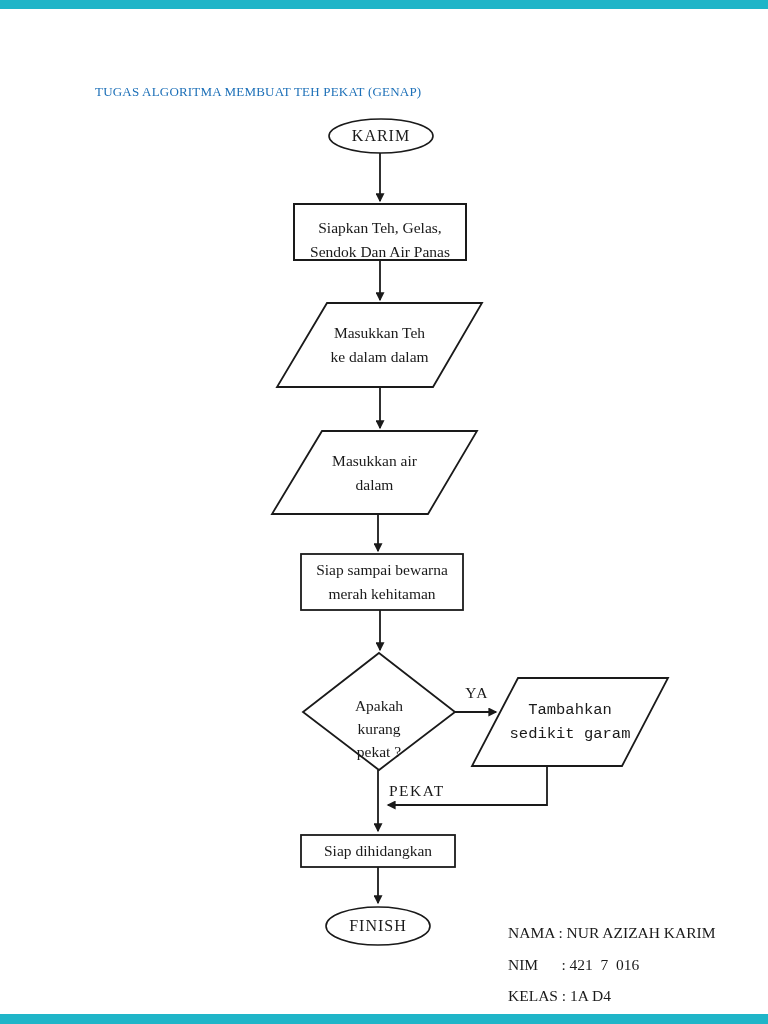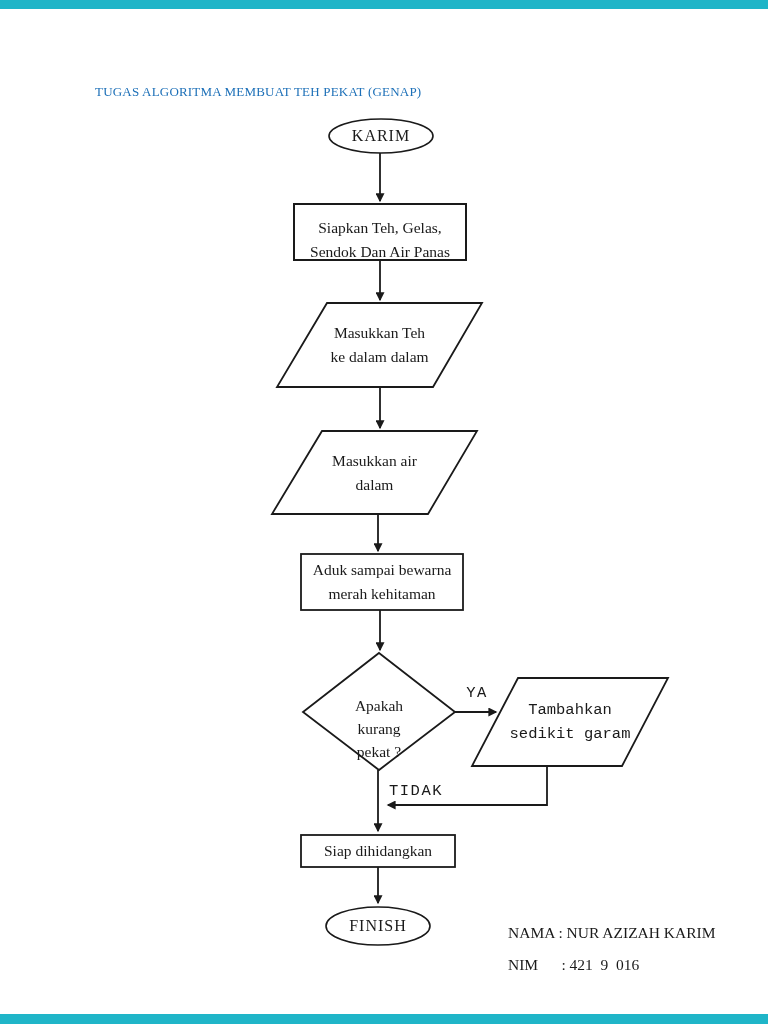--- a/index.html
+++ b/index.html
@@ -48,21 +48,20 @@
     color: #1a1a1a;
   }
   .terminator-label { font-size: 16px; letter-spacing: 1px; }
   .edge-label {
     position: absolute;
     font-size: 15.5px;
     letter-spacing: 1.5px;
     color: #1a1a1a;
     line-height: 20px;
     text-align: center;
-    font-family: Liberation Mono, monospace;
   }
   .decision-text { line-height: 23px; }
   .footer-info {
     position: absolute;
     left: 508px;
     top: 917px;
     font-size: 15.5px;
     line-height: 31.5px;
     color: #1a1a1a;
   }
@@ -114,36 +113,37 @@
 
   <div class="node-label" style="left:294px; top:204px; width:172px; height:72px;">Siapkan Teh, Gelas,
 Sendok Dan Air Panas</div>
 
   <div class="node-label" style="left:277px; top:303px; width:205px; height:84px;">Masukkan Teh
 ke dalam dalam</div>
 
   <div class="node-label" style="left:272px; top:431px; width:205px; height:83px;">Masukkan air
 dalam</div>
 
-  <div class="node-label" style="left:301px; top:554px; width:162px; height:56px;">Aduk sampai bewarna
+  <div class="node-label" style="left:301px; top:554px; width:162px; height:56px;">Siap sampai bewarna
 merah kehitaman</div>
 
   <div class="node-label decision-text" style="left:303px; top:670px; width:152px; height:117px;">Apakah
 kurang
 pekat ?</div>
 
   <div class="node-label" style="left:472px; top:678px; width:196px; height:88px;font-family:Liberation Mono, monospace;">Tambahkan
 sedikit garam</div>
 
   <div class="node-label terminator-label" style="left:326px; top:907px; width:104px; height:38px;">FINISH</div>
 
   <div class="node-label" style="left:301px; top:835px; width:154px; height:32px;">Siap dihidangkan</div>
 
   <div class="edge-label" style="left:456px; top:683px; width:42px;">YA</div>
 
-  <div class="edge-label" style="left:389px; top:781px; width:60px; text-align:left;">TIDAK</div>
+  <div class="edge-label" style="left:389px; top:781px; width:60px; text-align:left;">PEKAT</div>
 
   <div class="footer-info">
     <div>NAMA : NUR AZIZAH KARIM</div>
-    <div>NIM      : 421  9  016</div>
+    <div>NIM      : 421  7  016</div>
+    <div>KELAS : 1A D4</div>
   </div>
 
 </div>
 
 </body></html>

